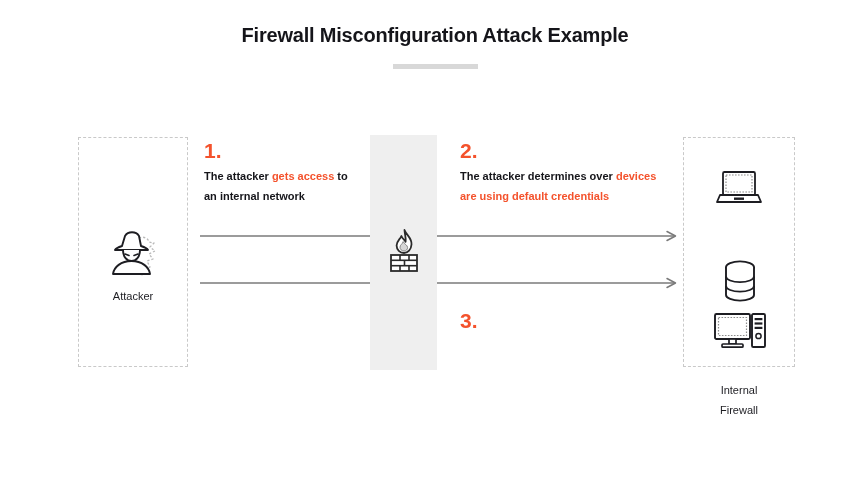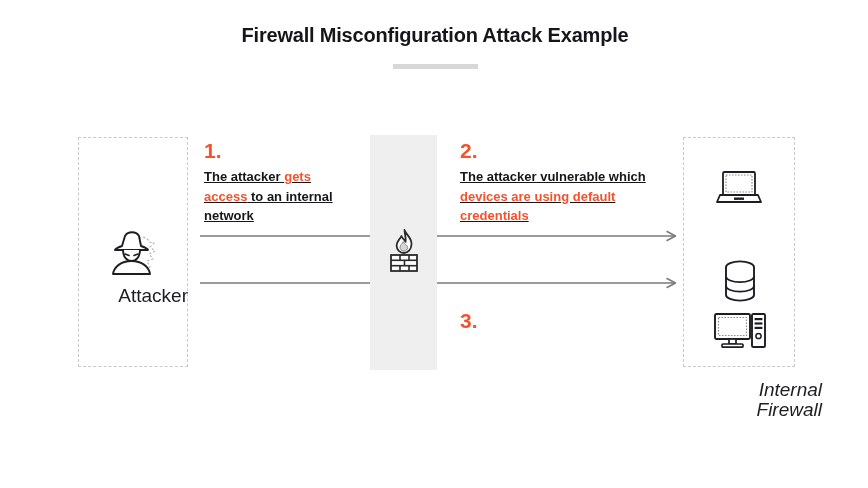--- a/index.html
+++ b/index.html
@@ -81,35 +81,34 @@
   
   #attacker-icon {
     position: absolute;
     left: 103px;
     top: 230px;
     width: 62px;
     height: 48px;
   }
   .node-label {
     position: absolute;
-    text-align: right;
-    font-size: 19px;
+    text-align: center;
+    font-size: 11px;
     color: #1d1d22;
     line-height: 20px;
   }
   #attacker-label {
     left: 78px;
     top: 286px;
     width: 110px;
   }
   #resources-label {
-    left: 700px;
+    left: 678px;
     top: 380px;
     width: 122px;
-    font-style: italic;
   }
 
   
   #laptop-icon {
     position: absolute;
     left: 716px;
     top: 170px;
     width: 46px;
     height: 38px;
   }
@@ -141,25 +140,24 @@
     position: absolute;
   }
   .step-number {
     font-size: 21px;
     font-weight: bold;
     color: #f4522c;
     line-height: 24px;
     margin-bottom: 4px;
   }
   .step-text {
-    font-size: 13px;
+    font-size: 11px;
     font-weight: bold;
     color: #15151a;
     line-height: 19.5px;
-    text-decoration: underline;
   }
   .hl { color: #f4522c; }
 
   #step-1 { left: 204px; top: 139px; width: 150px; }
   #step-2 { left: 460px; top: 139px; width: 205px; }
   #step-3 { left: 460px; top: 309px; width: 200px; }
 </style>
 </head>
 <body>
 
@@ -256,20 +254,20 @@
     <path d="M467 1.5 L475.5 6 L467 10.5" fill="none" stroke="#7a7a7a" stroke-width="1.5" stroke-linecap="round" stroke-linejoin="round"></path>
   </svg>
 
   <div class="step" id="step-1">
     <div class="step-number">1.</div>
     <div class="step-text"><span>The attacker </span><span class="hl">gets access</span><span> to an internal network</span></div>
   </div>
 
   <div class="step" id="step-2">
     <div class="step-number">2.</div>
-    <div class="step-text"><span>The attacker vulnerable which </span><span class="hl">devices are using default credentials</span></div>
+    <div class="step-text"><span>The attacker determines over </span><span class="hl">devices are using default credentials</span></div>
   </div>
 
   <div class="step" id="step-3">
     <div class="step-number">3.</div>
   </div>
 
 </div>
 
 </body></html>

